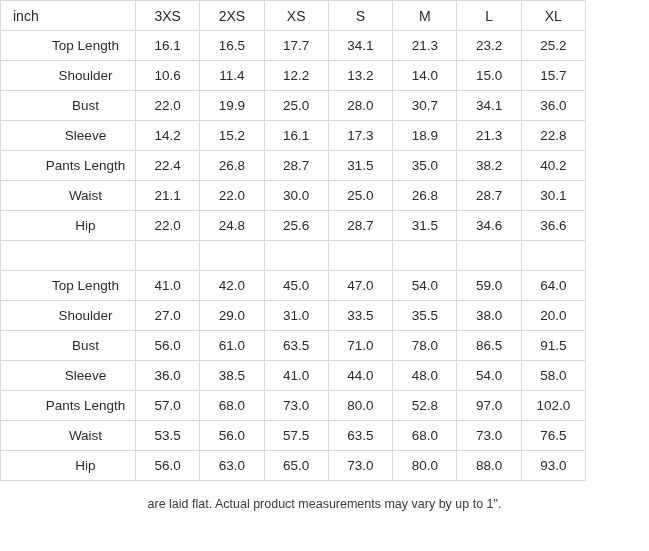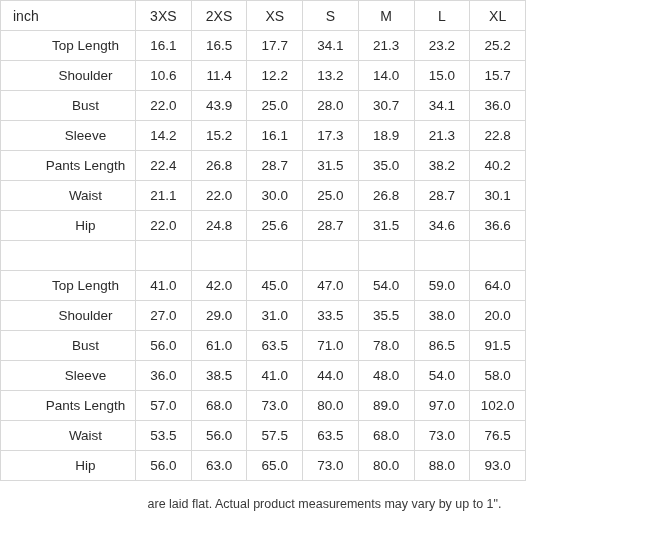--- a/index.html
+++ b/index.html
@@ -14,21 +14,21 @@
   .page {
     width: 649px;
     height: 551px;
     position: relative;
     box-sizing: border-box;
     background: #ffffff;
     overflow: hidden;
   }
   table.size-table {
     border-collapse: collapse;
-    width: 526px;
+    width: 586px;
     table-layout: fixed;
   }
   table.size-table td {
     border: 1px solid #d8d8d8;
     height: 29px;
     text-align: center;
     vertical-align: middle;
     font-size: 13.5px;
     color: #2b2b2b;
     padding: 0;
@@ -95,21 +95,21 @@
         <td>11.4</td>
         <td>12.2</td>
         <td>13.2</td>
         <td>14.0</td>
         <td>15.0</td>
         <td>15.7</td>
       </tr>
       <tr>
         <td class="rowhead">Bust</td>
         <td>22.0</td>
-        <td>43.9</td>
+        <td>19.9</td>
         <td>25.0</td>
         <td>28.0</td>
         <td>30.7</td>
         <td>34.1</td>
         <td>36.0</td>
       </tr>
       <tr>
         <td class="rowhead">Sleeve</td>
         <td>14.2</td>
         <td>15.2</td>
@@ -201,21 +201,21 @@
         <td>48.0</td>
         <td>54.0</td>
         <td>58.0</td>
       </tr>
       <tr>
         <td class="rowhead">Pants Length</td>
         <td>57.0</td>
         <td>68.0</td>
         <td>73.0</td>
         <td>80.0</td>
-        <td>89.0</td>
+        <td>52.8</td>
         <td>97.0</td>
         <td>102.0</td>
       </tr>
       <tr>
         <td class="rowhead">Waist</td>
         <td>53.5</td>
         <td>56.0</td>
         <td>57.5</td>
         <td>63.5</td>
         <td>68.0</td>

